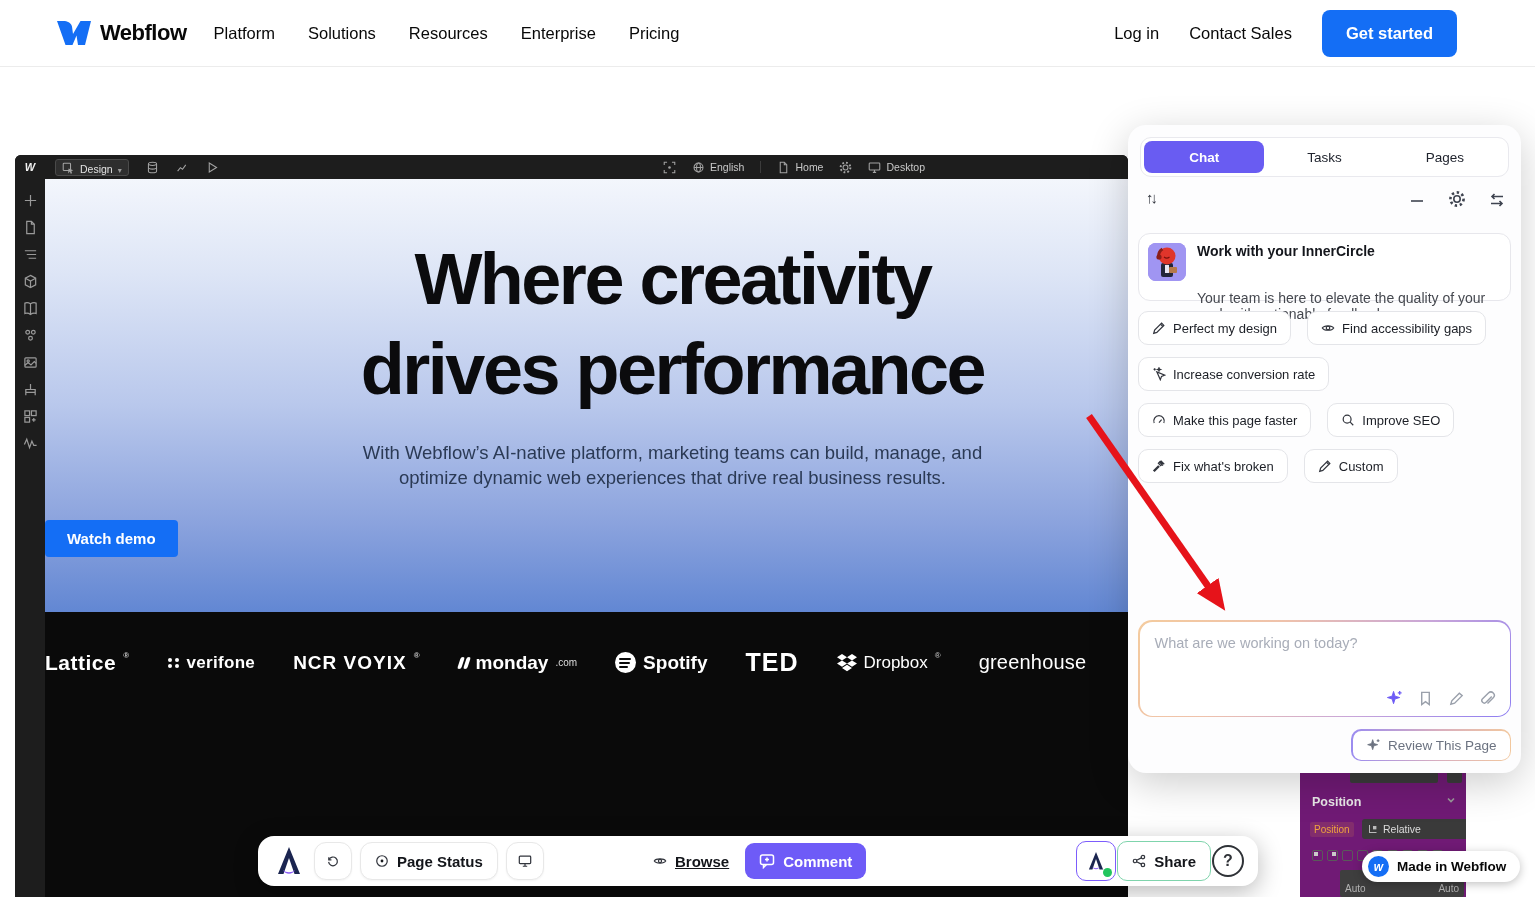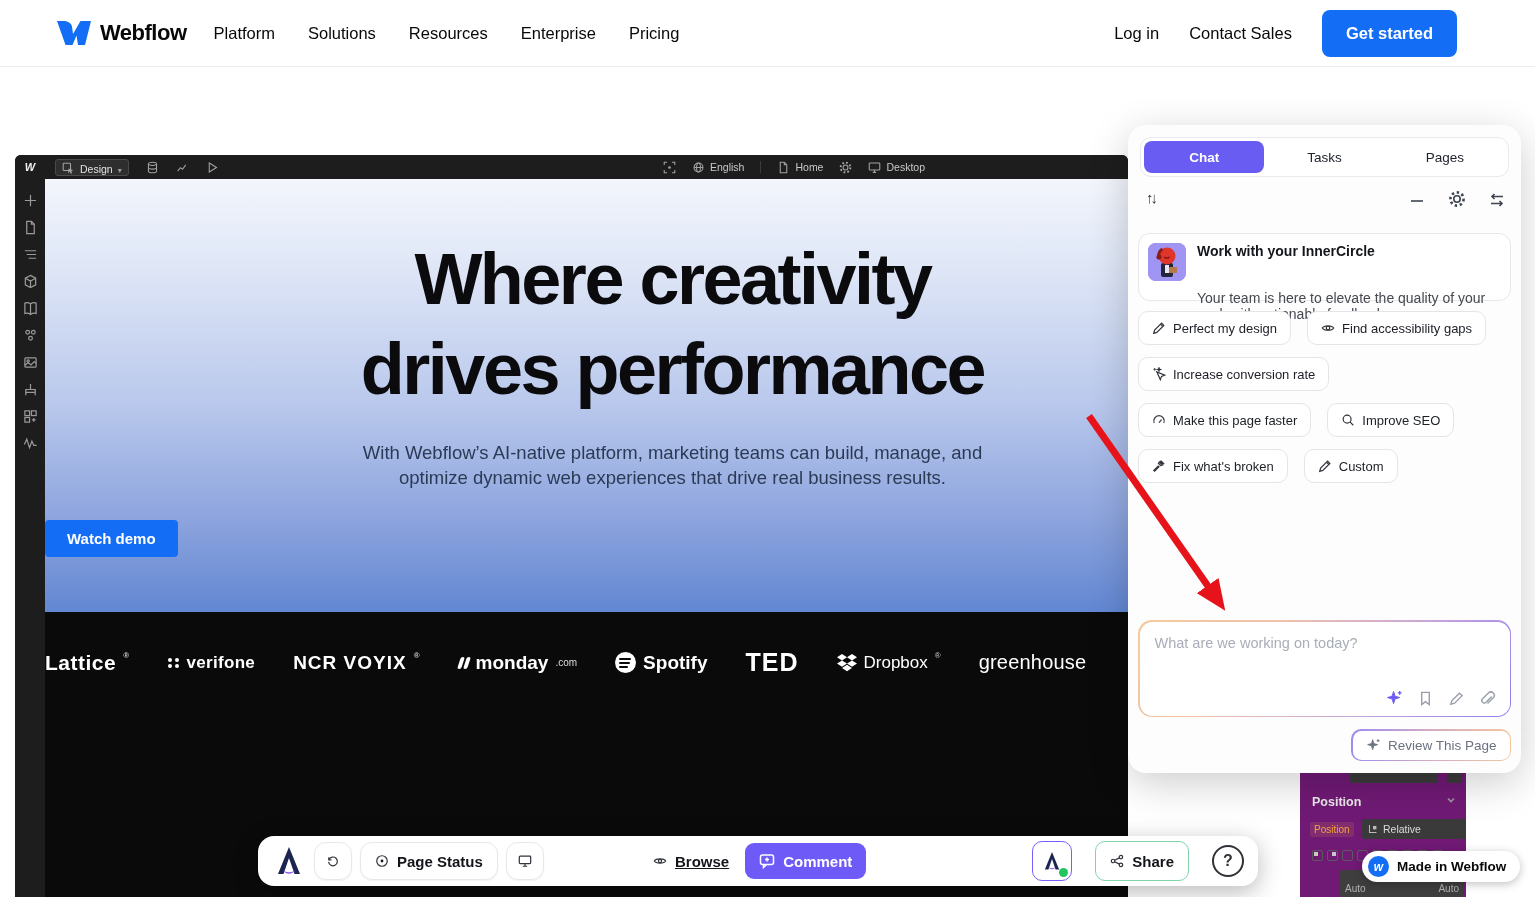--- a/index.html
+++ b/index.html
@@ -96,21 +96,21 @@
                 display:flex; align-items:center; gap:8px; padding:0 14px 0 6px; z-index:12;
                 box-shadow:0 2px 10px rgba(0,0,0,.25); cursor:pointer; }
   .badge-circle { width:21px; height:21px; border-radius:50%; background:#146EF5; color:#fff; display:flex;
                   align-items:center; justify-content:center; font-size:12px; font-weight:900; font-style:italic; }
   .badge-made span.txt { font-size:13.5px; font-weight:600; color:#080808; }
 
   
   .toolbar { position:absolute; left:258px; top:836px; width:1000px; height:50px; background:#fff; border-radius:16px;
              box-shadow:0 6px 24px rgba(0,0,0,.28); z-index:10; }
   .tool-group { position:absolute; top:0; height:50px; display:flex; align-items:center; gap:8px; }
-  .g-left { left:14px; } .g-center { left:395px; gap:16px; } .g-right { right:14px; gap:23px; }
+  .g-left { left:14px; } .g-center { left:395px; gap:16px; } .g-right { right:14px; gap:1px; }
   .sq-btn { width:38px; height:38px; border:1px solid #e8e8e8; border-radius:12px; background:#fff;
             display:flex; align-items:center; justify-content:center; cursor:pointer; box-shadow:0 1px 2px rgba(0,0,0,.05); }
   .btn-pagestatus { height:38px; border:1px solid #e8e8e8; border-radius:12px; background:#fff; display:flex;
                     align-items:center; gap:8px; padding:0 14px; font-size:15px; font-weight:600; color:#13151a;
                     cursor:pointer; box-shadow:0 1px 2px rgba(0,0,0,.05); }
   .btn-browse { display:flex; align-items:center; gap:8px; font-size:15px; font-weight:600; color:#13151a;
                 background:none; border:none; cursor:pointer;text-decoration:underline; }
   .btn-comment { height:36px; background:#6E5BF7; border:none; border-radius:9px; color:#fff; display:flex;
                  align-items:center; gap:8px; padding:0 14px; font-size:15px; font-weight:700; cursor:pointer; }
   .btn-alogo { width:40px; height:40px; background:#fff; border:1.5px solid #7c5cfc; border-radius:10px;

